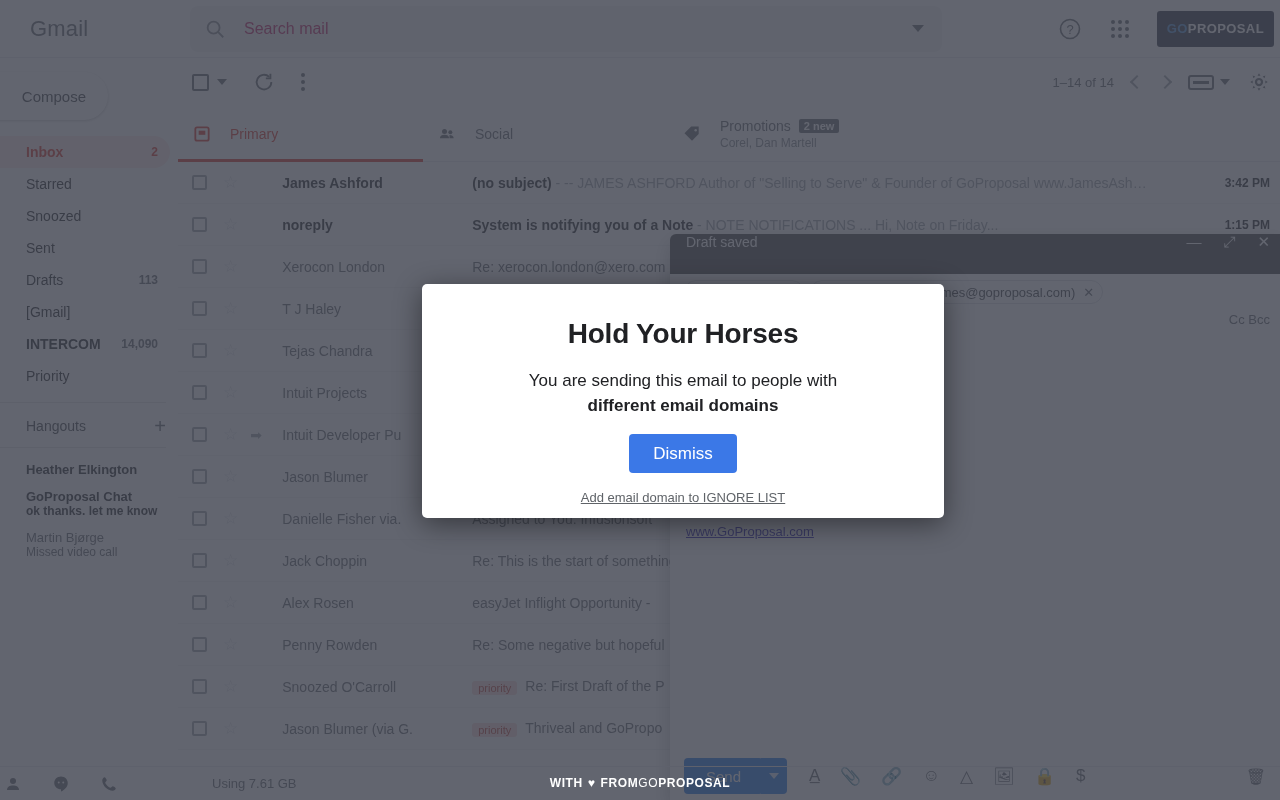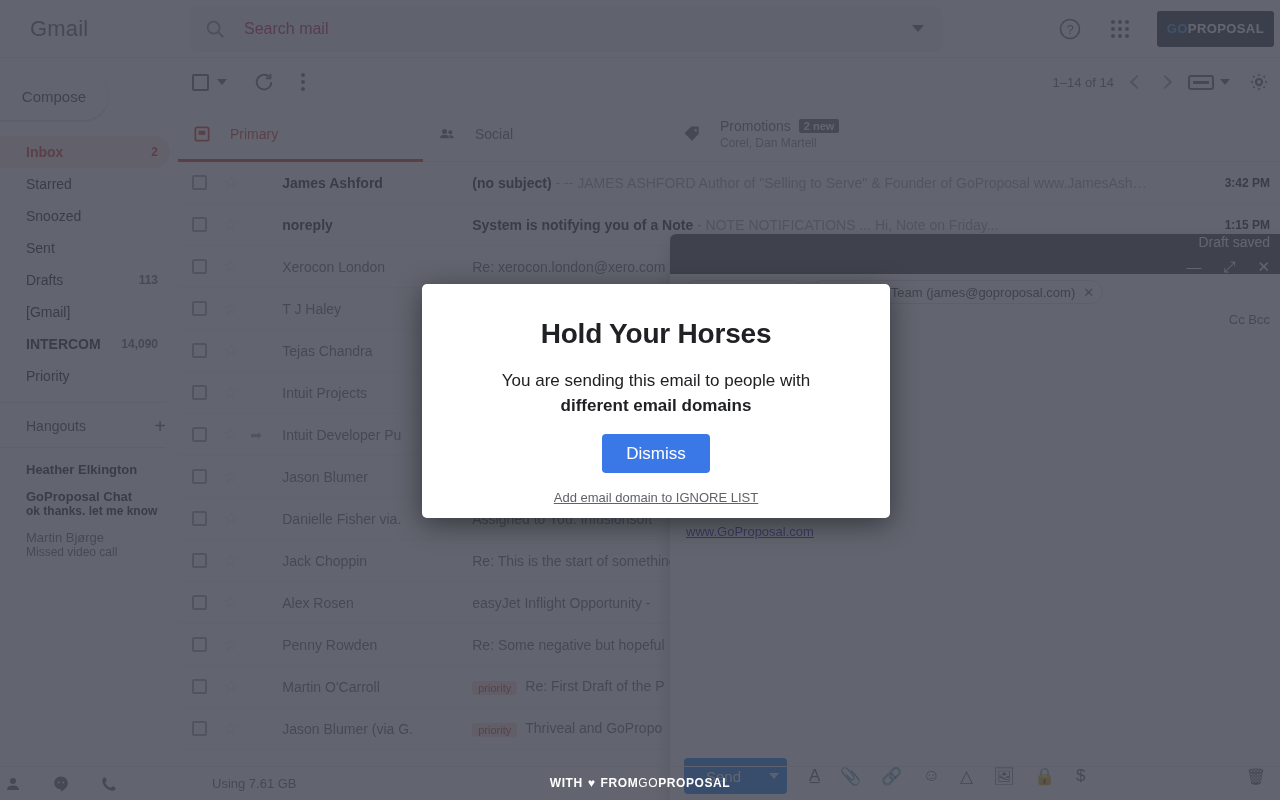--- a/index.html
+++ b/index.html
@@ -140,22 +140,22 @@
     border-radius:3px; padding:1px 6px; margin-right:8px; vertical-align:middle;
   }
 
   
   .compose {
     position:absolute; right:0; bottom:0; width:610px; height:566px;
     background:#fff; box-shadow:0 8px 20px rgba(0,0,0,.28); border-radius:6px 0 0 0;
     display:flex; flex-direction:column; overflow:hidden;
   }
   .compose-head {
-    height:40px; background:#404040; color:#fff; display:flex; align-items:flex-end;
-    padding:0 10px 0 16px; font-size:14px;flex-direction:column;
+    height:40px; background:#404040; color:#fff; display:flex; align-items:flex-start;
+    padding:0 10px 0 16px; font-size:14px;
   }
   .compose-head .ctitle { flex:1; }
   .compose-head .cbtns { display:flex; align-items:center; gap:22px; }
   .compose-head .cbtns span { font-size:15px; line-height:1; }
   .compose-fields { padding:6px 10px 0 14px; }
   .chips { display:flex; flex-wrap:wrap; gap:6px; align-items:center; padding-bottom:4px;}
   .chip {
     border:1px solid #dadce0; border-radius:12px; height:24px; display:flex;
     align-items:center; padding:0 8px; font-size:13px; color:#3c4043; gap:8px;
   }
@@ -176,21 +176,21 @@
   .tool-icons { display:flex; align-items:center; gap:20px; color:#5f6368; font-size:17px;}
   .trash { margin-left:auto; color:#5f6368; }
 
   
   #dim {
     position:absolute; inset:0; background:#3f434f; opacity:.82;
   }
 
   
   #modal {
-    position:absolute; left:422px; top:284px; width:468px; height:234px;
+    position:absolute; left:422px; top:284px; width:522px; height:234px;
     background:#fff; border-radius:5px; box-shadow:0 6px 28px rgba(0,0,0,.45);
     display:flex; flex-direction:column; align-items:center; padding-top:34px;
   }
   #modal .m-title { font-size:28px; font-weight:700; color:#202124; letter-spacing:-.2px;}
   #modal .m-body { margin-top:18px; font-size:17px; color:#202124; text-align:center; line-height:25px; width:400px;}
   #modal .m-body b { font-weight:700; }
   #modal .m-dismiss {
     margin-top:16px; background:#3b78e7; color:#fff; font-size:17px;
     border-radius:4px; padding:11px 24px; border:none; line-height:1;
   }
@@ -509,21 +509,21 @@
       <span class="subject">
         <span class="sj">Re: Some negative but hopeful</span>
       </span>
       <span class="time"></span>
     </div>
 
     <div class="mail-row">
       <span class="rcb"></span>
       <span class="star">☆</span>
       <span class="imp"></span>
-      <span class="sender">Martin O'Carroll</span>
+      <span class="sender">Snoozed O'Carroll</span>
       <span class="subject">
         <span class="label-priority">priority</span><span class="sj">Re: First Draft of the P</span>
       </span>
       <span class="time"></span>
     </div>
 
     <div class="mail-row">
       <span class="rcb"></span>
       <span class="star">☆</span>
       <span class="imp"></span>

